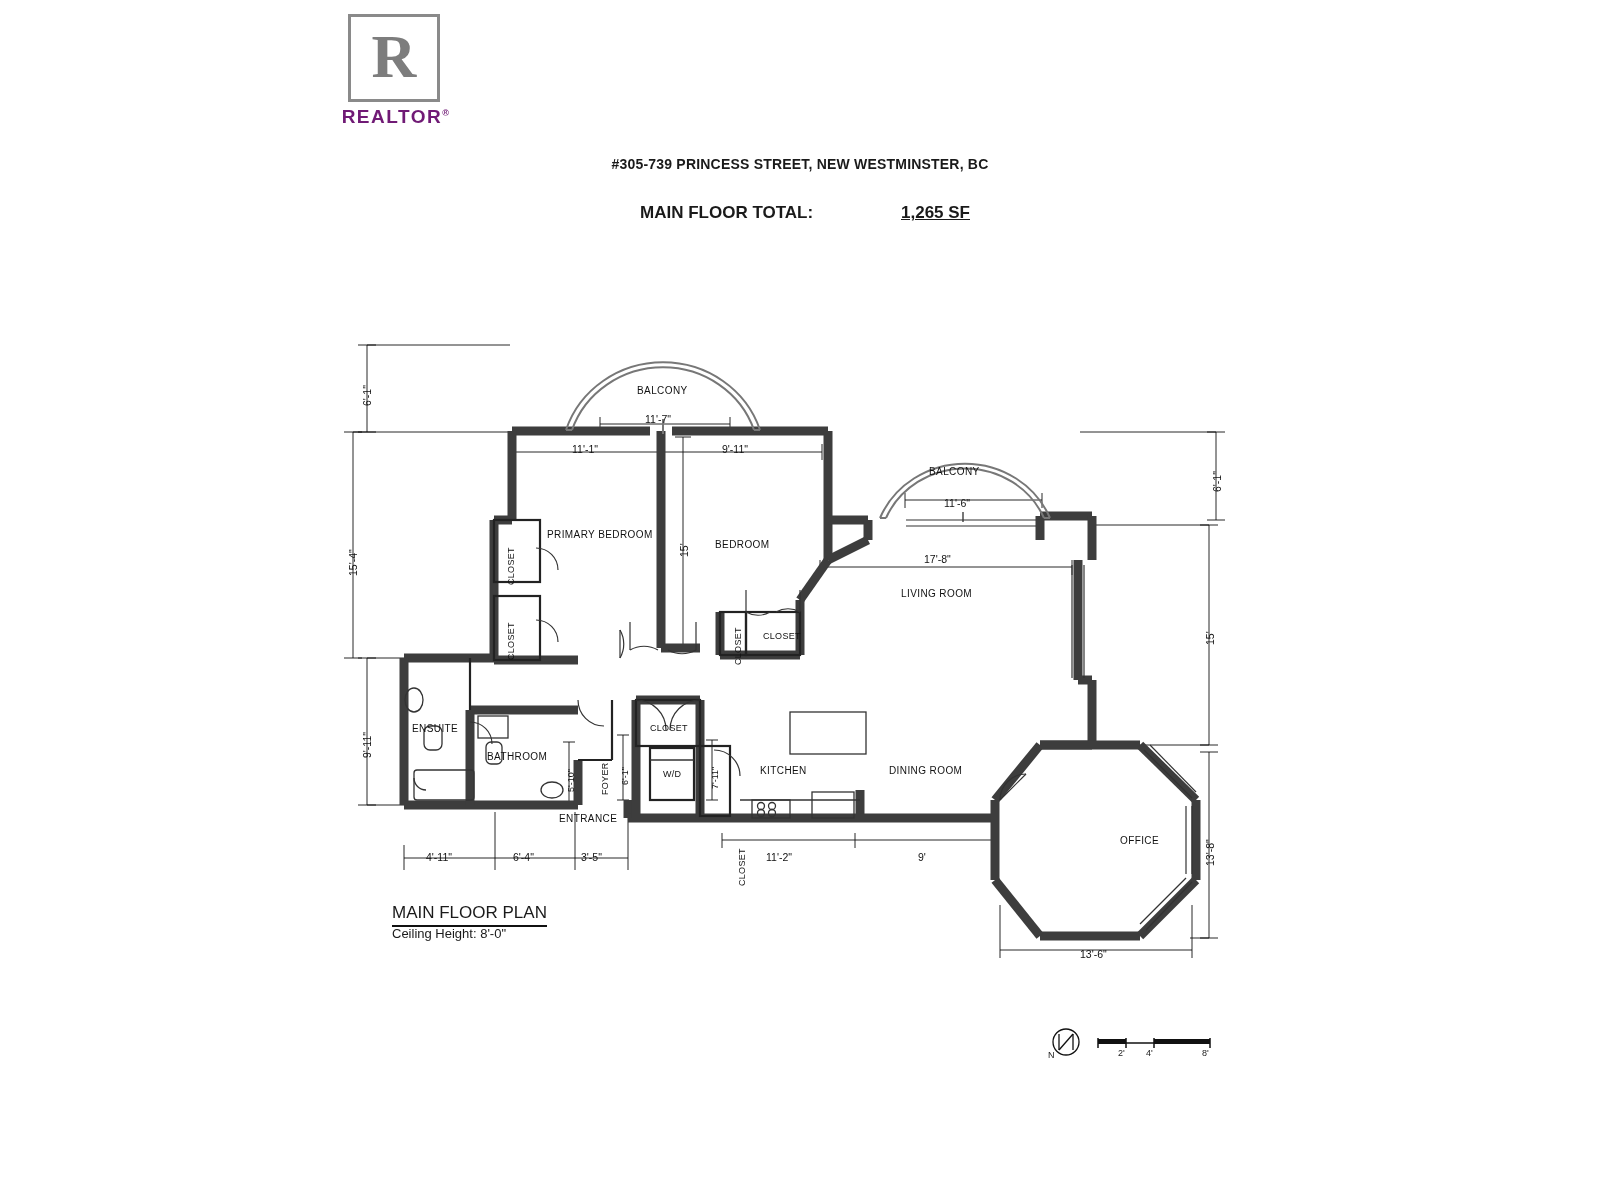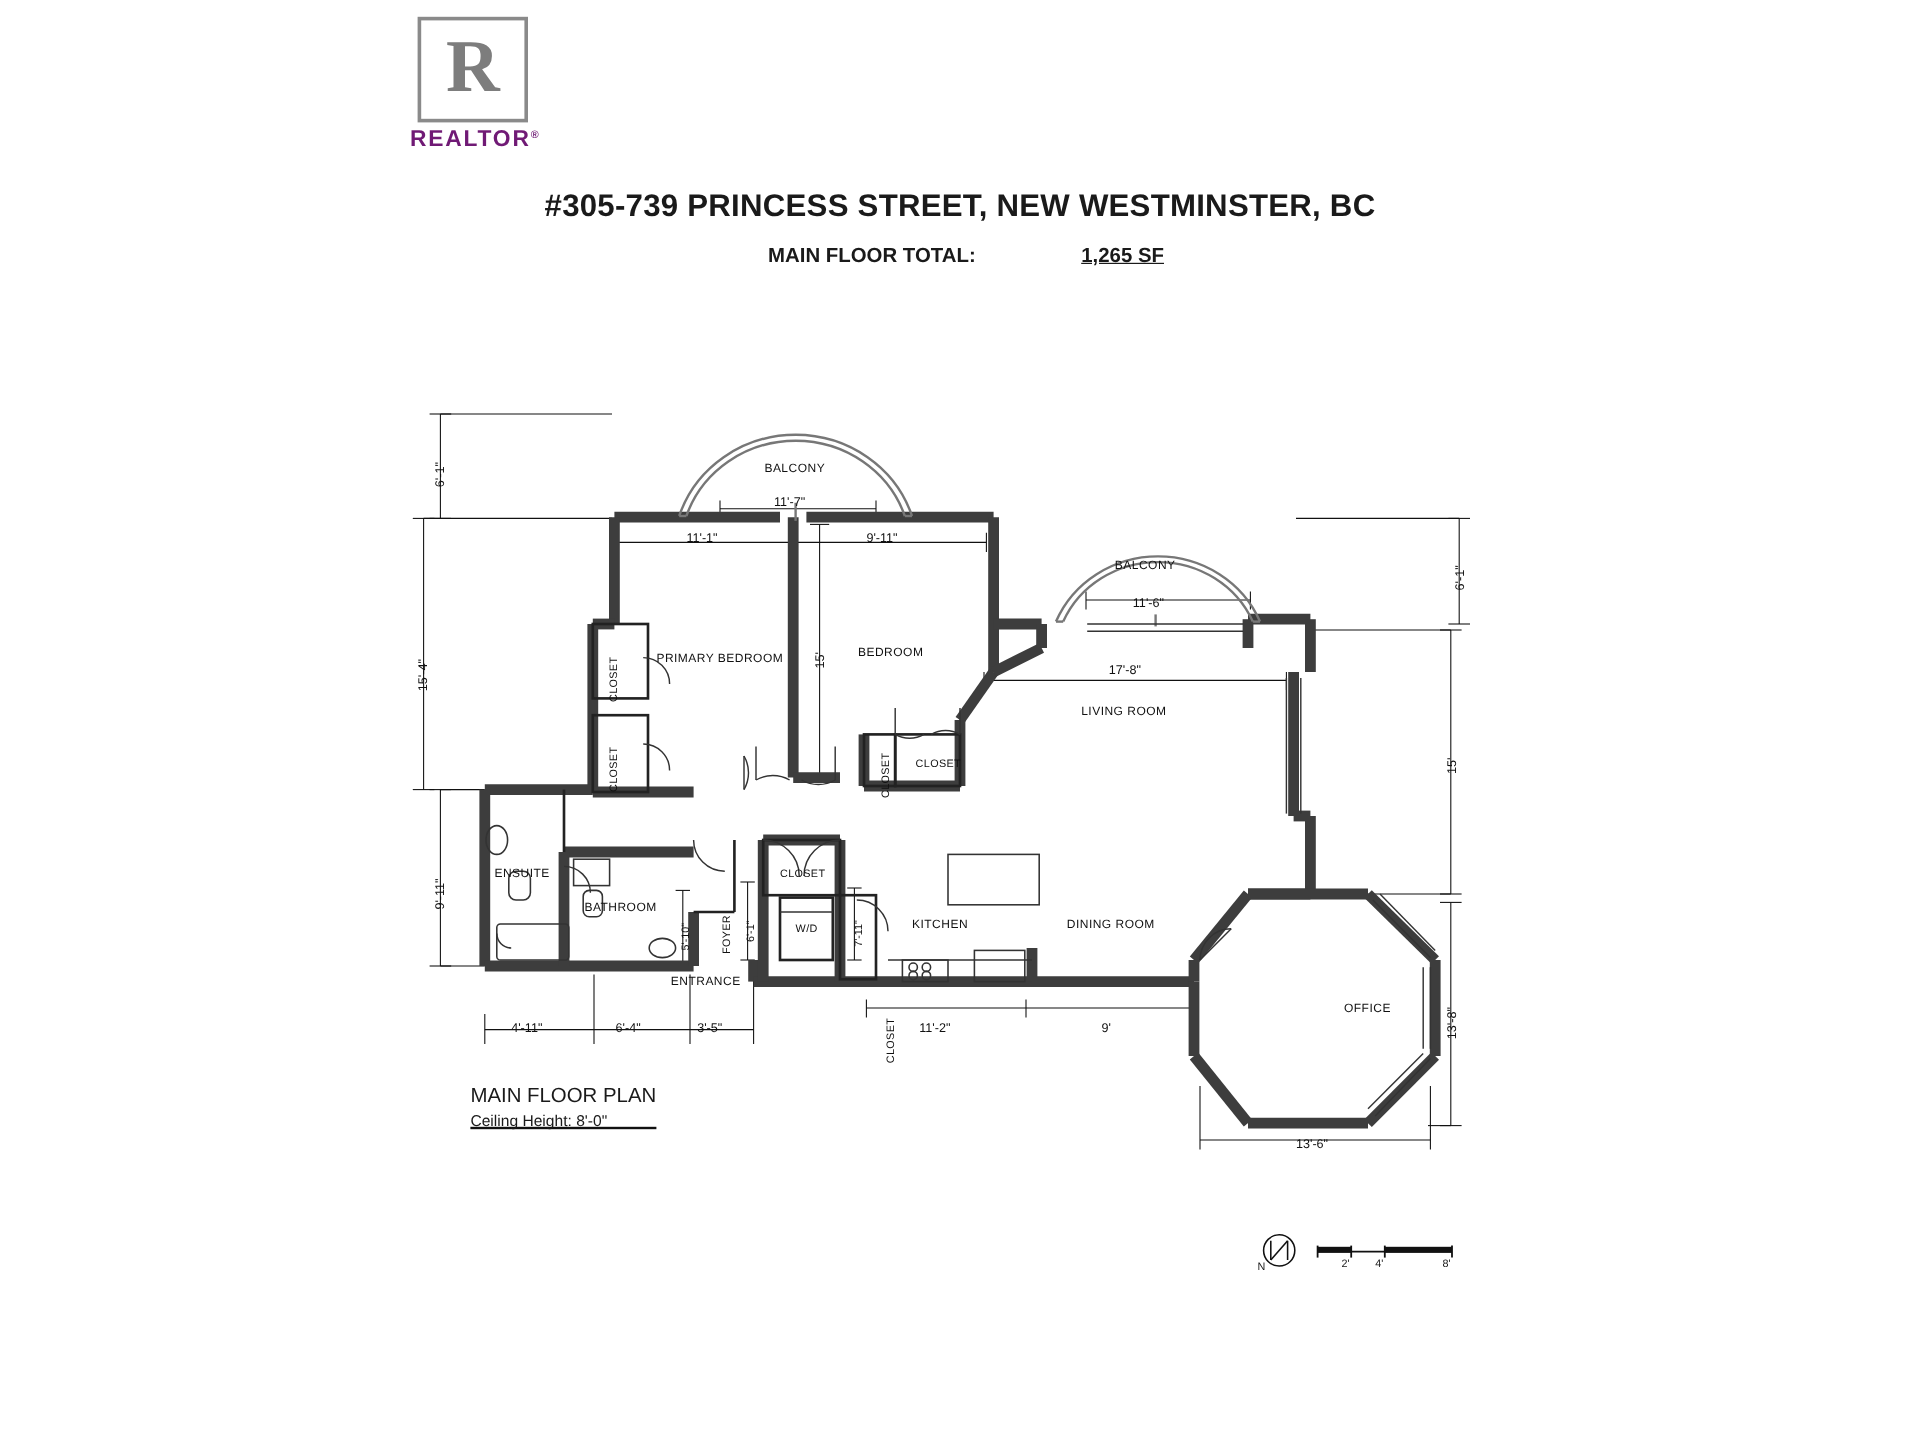--- a/index.html
+++ b/index.html
@@ -46,21 +46,21 @@
     font-size: 19px;
     letter-spacing: 1.5px;
     color: #701a75;
     font-weight: bold;
   }
   #realtor-logo .word sup { font-size: 9px; }
 
   #title-address {
     left: 0; top: 156px; width: 1600px;
     text-align: center;
-    font-size: 26px;
+    font-size: 14px;
     font-weight: bold;
     letter-spacing: 0.2px;
   }
   #summary-block {
     left: 640px; top: 200px;
     font-size: 17px;
     font-weight: bold;
     line-height: 26px;
   }
   #summary-block .row { display: flex; }
@@ -87,21 +87,21 @@
     letter-spacing: 0.3px;
     white-space: nowrap;
     color: #111;
   }
   .vert { transform: rotate(-90deg); transform-origin: left top; }
 
   #footer-title {
     left: 392px; top: 903px;
     font-size: 17px;
     border-bottom: 2px solid #111;
-    padding-bottom: 16px;
+    padding-bottom: 2px;
   }
   #footer-sub {
     left: 392px; top: 926px;
     font-size: 13px;
   }
   .scale-num { font-size: 9px; }
   #north-letter { font-size: 9px; }
 </style>
 </head>
 <body>
@@ -387,21 +387,21 @@
       <circle cx="1066" cy="1042" r="13" fill="none"></circle>
       <line x1="1059" y1="1034" x2="1059" y2="1050"></line>
       <line x1="1059" y1="1050" x2="1073" y2="1034"></line>
       <line x1="1073" y1="1034" x2="1073" y2="1050"></line>
     </g>
   </g>
 </svg>
 
 <div class="abs room-label" style="left:637px; top:385px;">BALCONY</div>
 <div class="abs room-label" style="left:929px; top:466px;">BALCONY</div>
-<div class="abs room-label" style="left:547px; top:544px;">PRIMARY BEDROOM</div>
+<div class="abs room-label" style="left:547px; top:529px;">PRIMARY BEDROOM</div>
 <div class="abs room-label" style="left:715px; top:539px;">BEDROOM</div>
 <div class="abs room-label" style="left:901px; top:588px;">LIVING ROOM</div>
 <div class="abs room-label" style="left:889px; top:765px;">DINING ROOM</div>
 <div class="abs room-label" style="left:760px; top:765px;">KITCHEN</div>
 <div class="abs room-label" style="left:1072px; top:835px;margin-left:48px;">OFFICE</div>
 <div class="abs room-label" style="left:412px; top:723px;">ENSUITE</div>
 <div class="abs room-label" style="left:487px; top:751px;">BATHROOM</div>
 <div class="abs room-label" style="left:559px; top:813px;">ENTRANCE</div>
 
 <div class="abs small-label vert" style="left:600px; top:795px;">FOYER</div>

